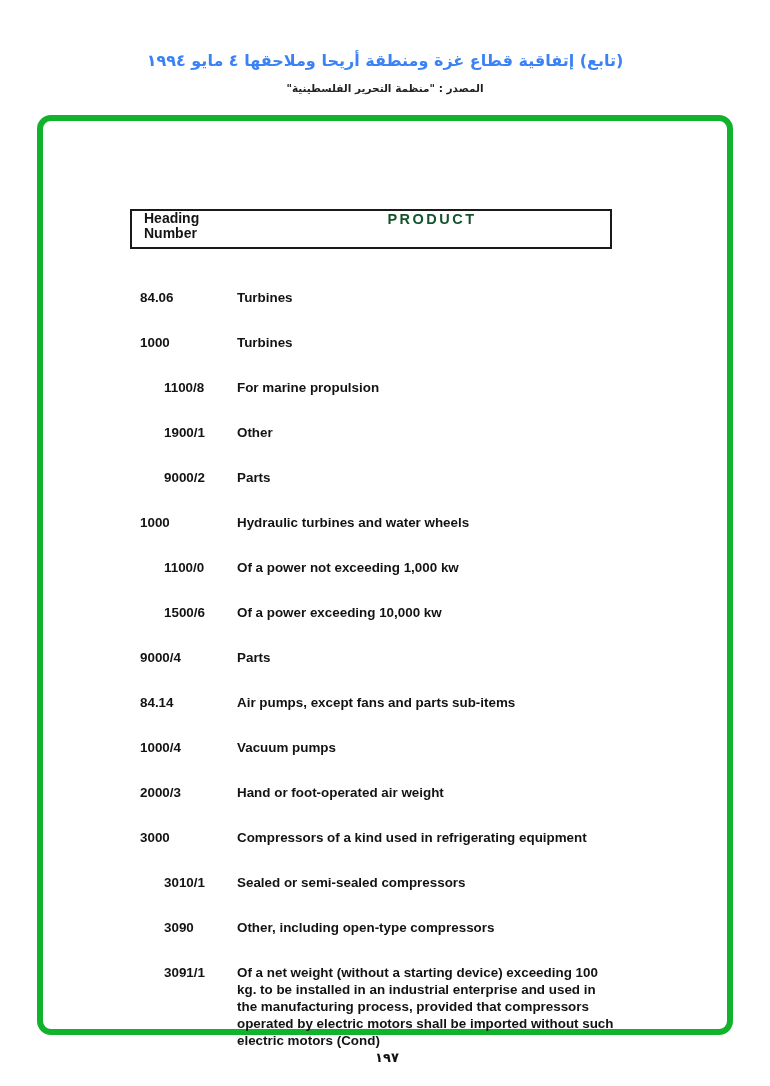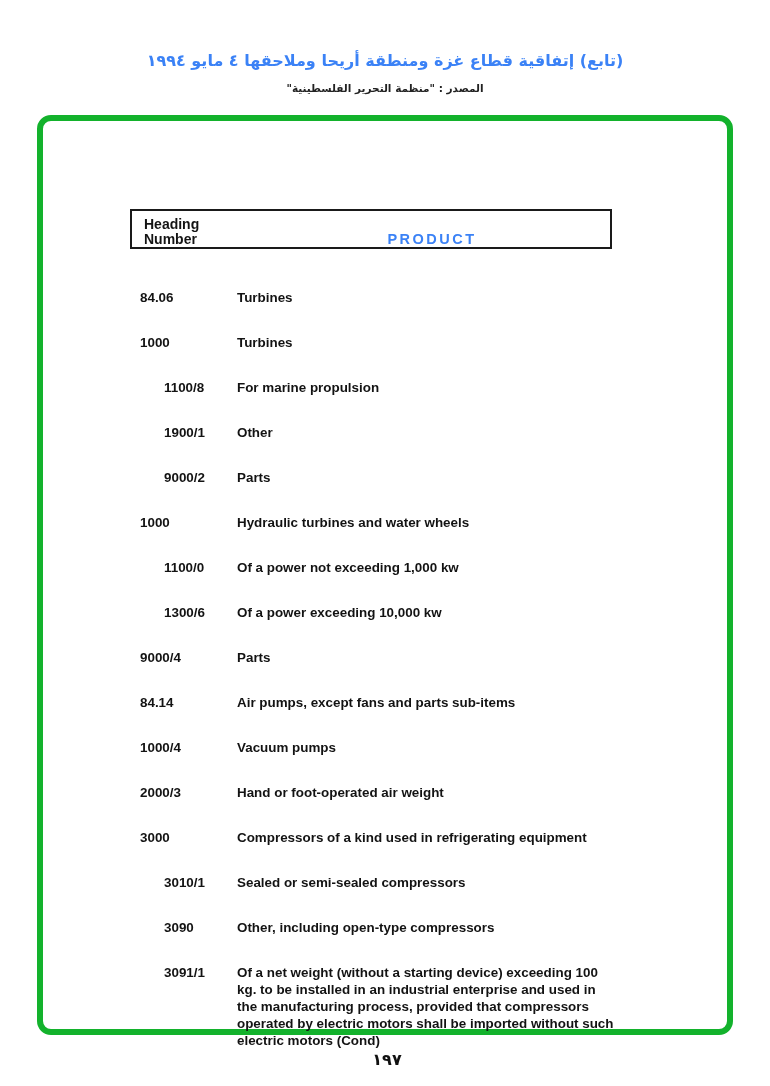--- a/index.html
+++ b/index.html
@@ -18,45 +18,45 @@
     color:#222;
   }
   .green-box {
     position:absolute; left:37px; top:115px; width:696px; height:920px;
     box-sizing:border-box; border:6px solid #13b22c; border-radius:14px;
     background:#ffffff;
   }
   .table-header {
     position:absolute; left:87px; top:88px; width:482px; height:40px;
     box-sizing:border-box; border:2.5px solid #1a1a1a; background:#fff;
-    display:flex; align-items:flex-end;
+    display:flex; align-items:flex-start;
   }
   .col-heading {
     padding-left:12px; font-weight:bold; font-size:14px; line-height:15px;
     color:#141414; width:110px;
   }
   .col-product {
     flex:1; text-align:center; font-weight:bold; font-size:14.5px;
-    letter-spacing:2.5px; color:#3b82f6;
+    letter-spacing:2.5px; color:#14532d;
   }
   .rows {
     position:absolute; left:87px; top:140px; width:486px;
     font-size:13.4px; line-height:17px; font-weight:600; color:#131313;
   }
   .row { display:flex; align-items:flex-start;margin-top:28px; }
   .row.gap { }
   .num {
     width:107px; box-sizing:border-box; padding-left:10px; flex:0 0 107px;
     white-space:nowrap;
   }
   .num.ind { padding-left:34px; }
   .prod { flex:1; }
   .page-number {
     position:absolute; top:1050px; left:4px; right:0; text-align:center;
-    font-family:"DejaVu Sans", sans-serif; font-weight:bold; font-size:16px;
+    font-family:"DejaVu Sans", sans-serif; font-weight:bold; font-size:13px;
     color:#111; letter-spacing:2px;
   }
 </style>
 </head>
 <body>
 
 <div class="page">
 
   <div class="arabic-title" dir="rtl">(تابع) إتفاقية قطاع غزة ومنطقة أريحا وملاحقها ٤ مايو ١٩٩٤</div>
 
@@ -95,21 +95,21 @@
         </div>
         <div class="row gap">
           <span class="num">1000</span>
           <span class="prod">Hydraulic turbines and water wheels</span>
         </div>
         <div class="row">
           <span class="num ind">1100/0</span>
           <span class="prod">Of a power not exceeding 1,000 kw</span>
         </div>
         <div class="row">
-          <span class="num ind">1300/6</span>
+          <span class="num ind">1500/6</span>
           <span class="prod">Of a power exceeding 10,000 kw</span>
         </div>
         <div class="row gap">
           <span class="num">9000/4</span>
           <span class="prod">Parts</span>
         </div>
         <div class="row gap">
           <span class="num">84.14</span>
           <span class="prod">Air pumps, except fans and parts sub-items</span>
         </div>

